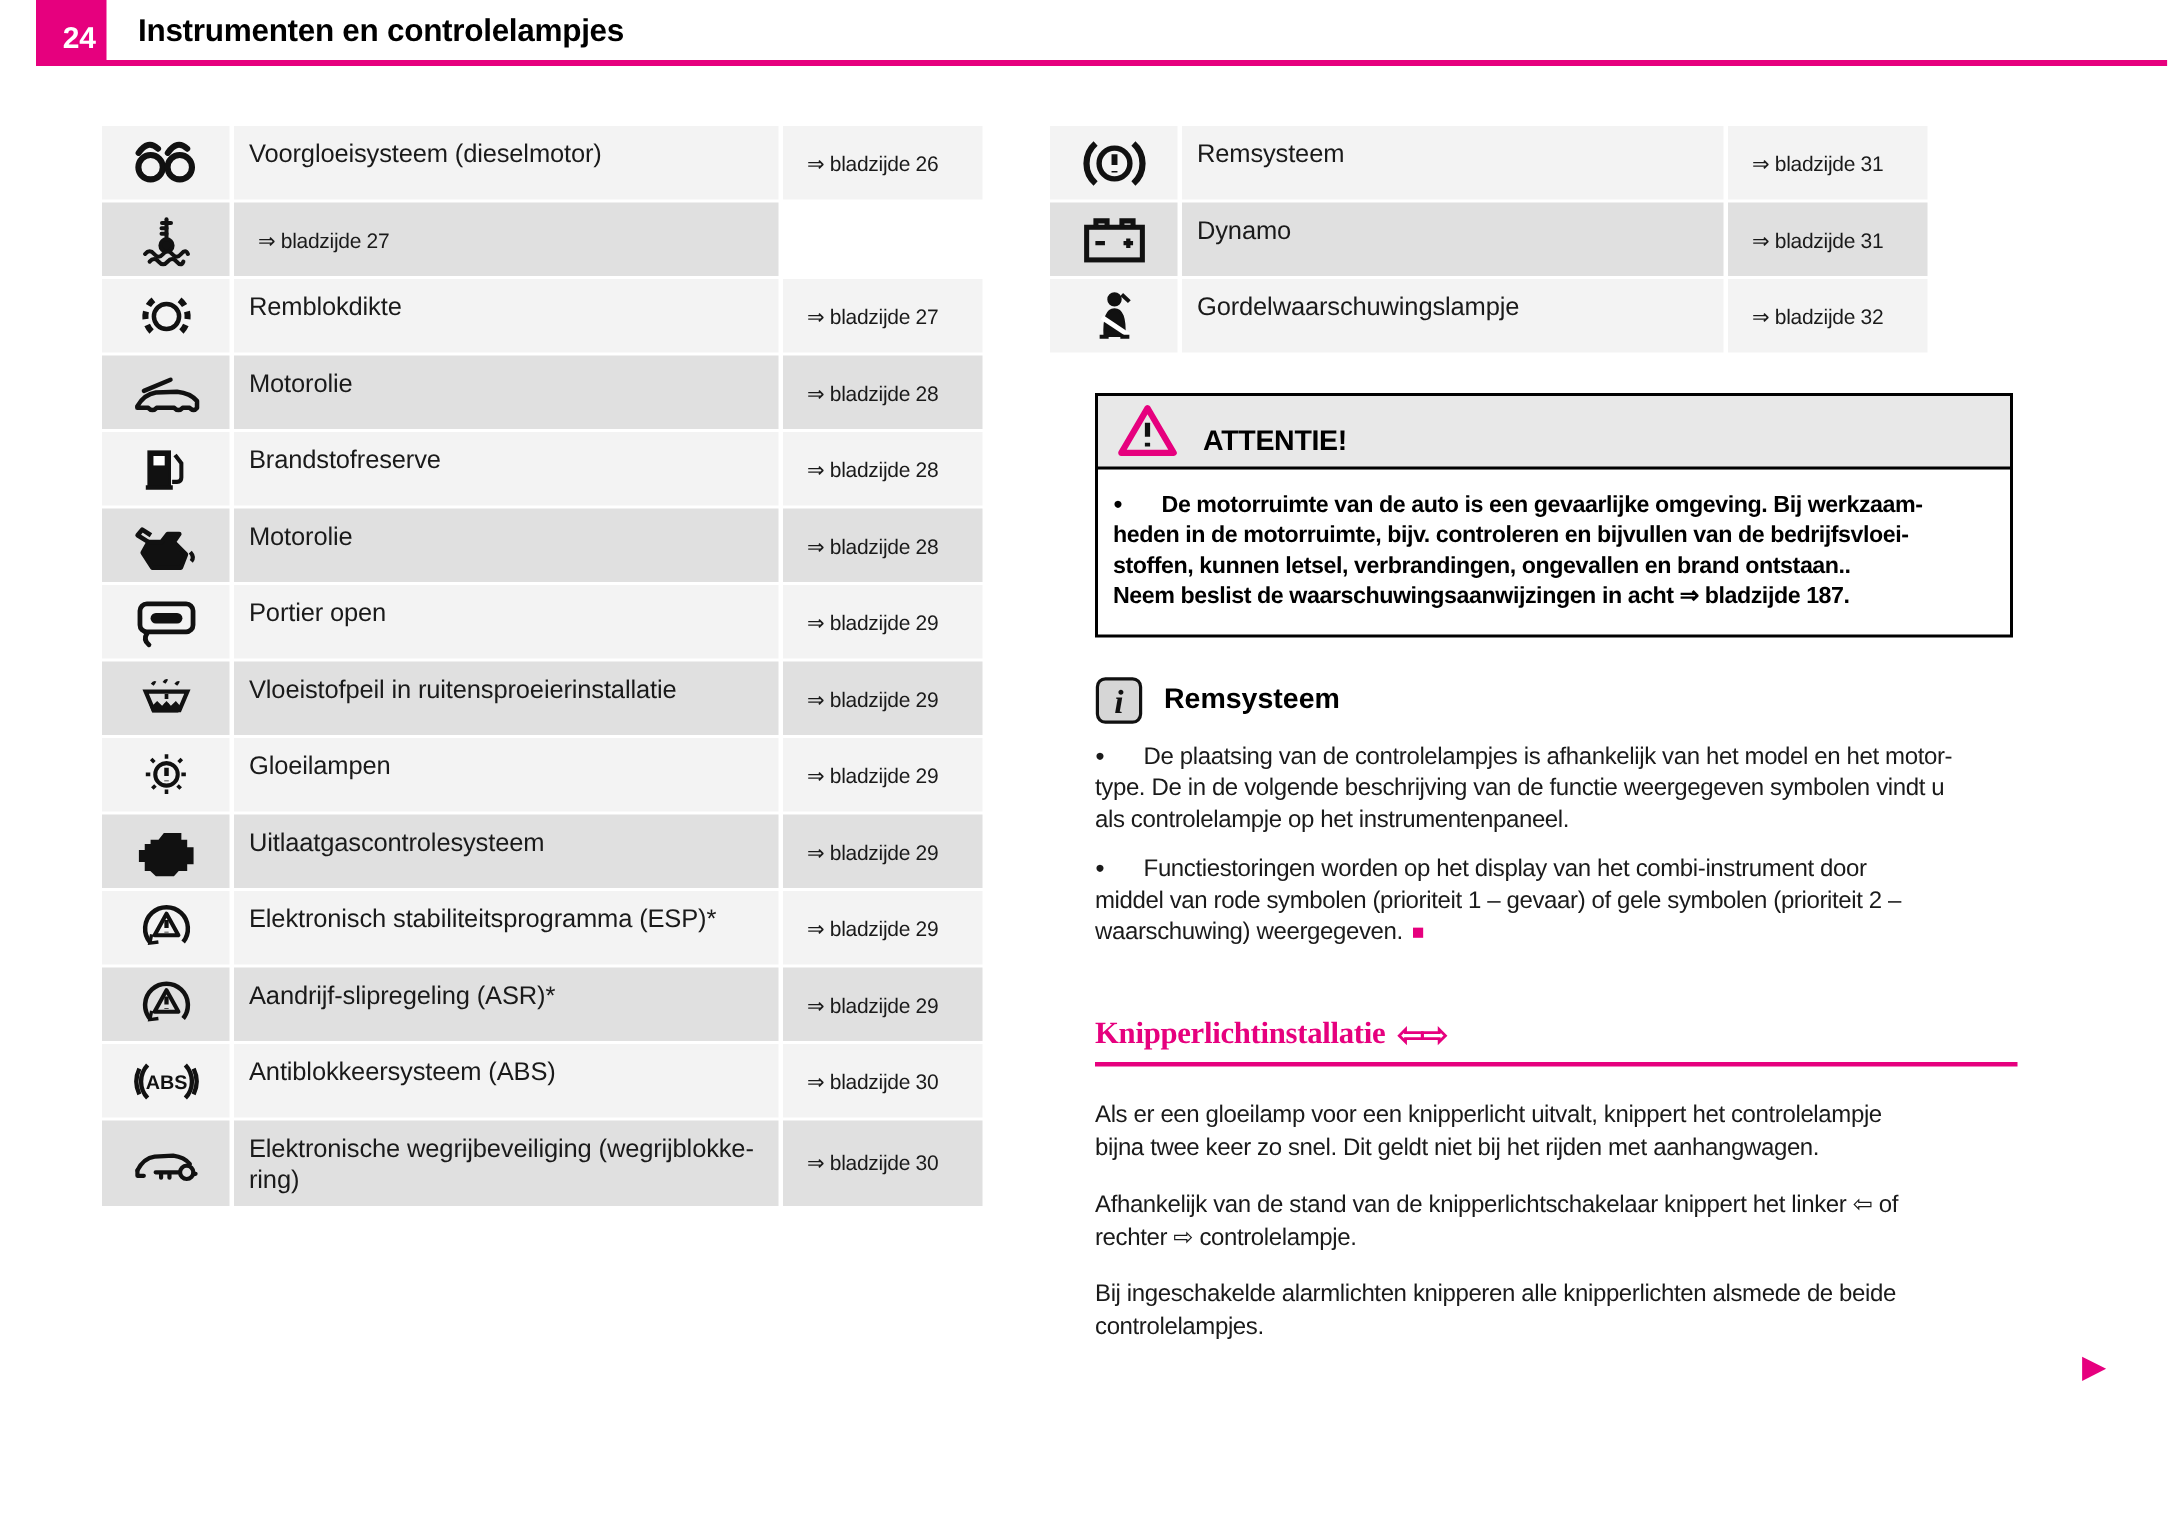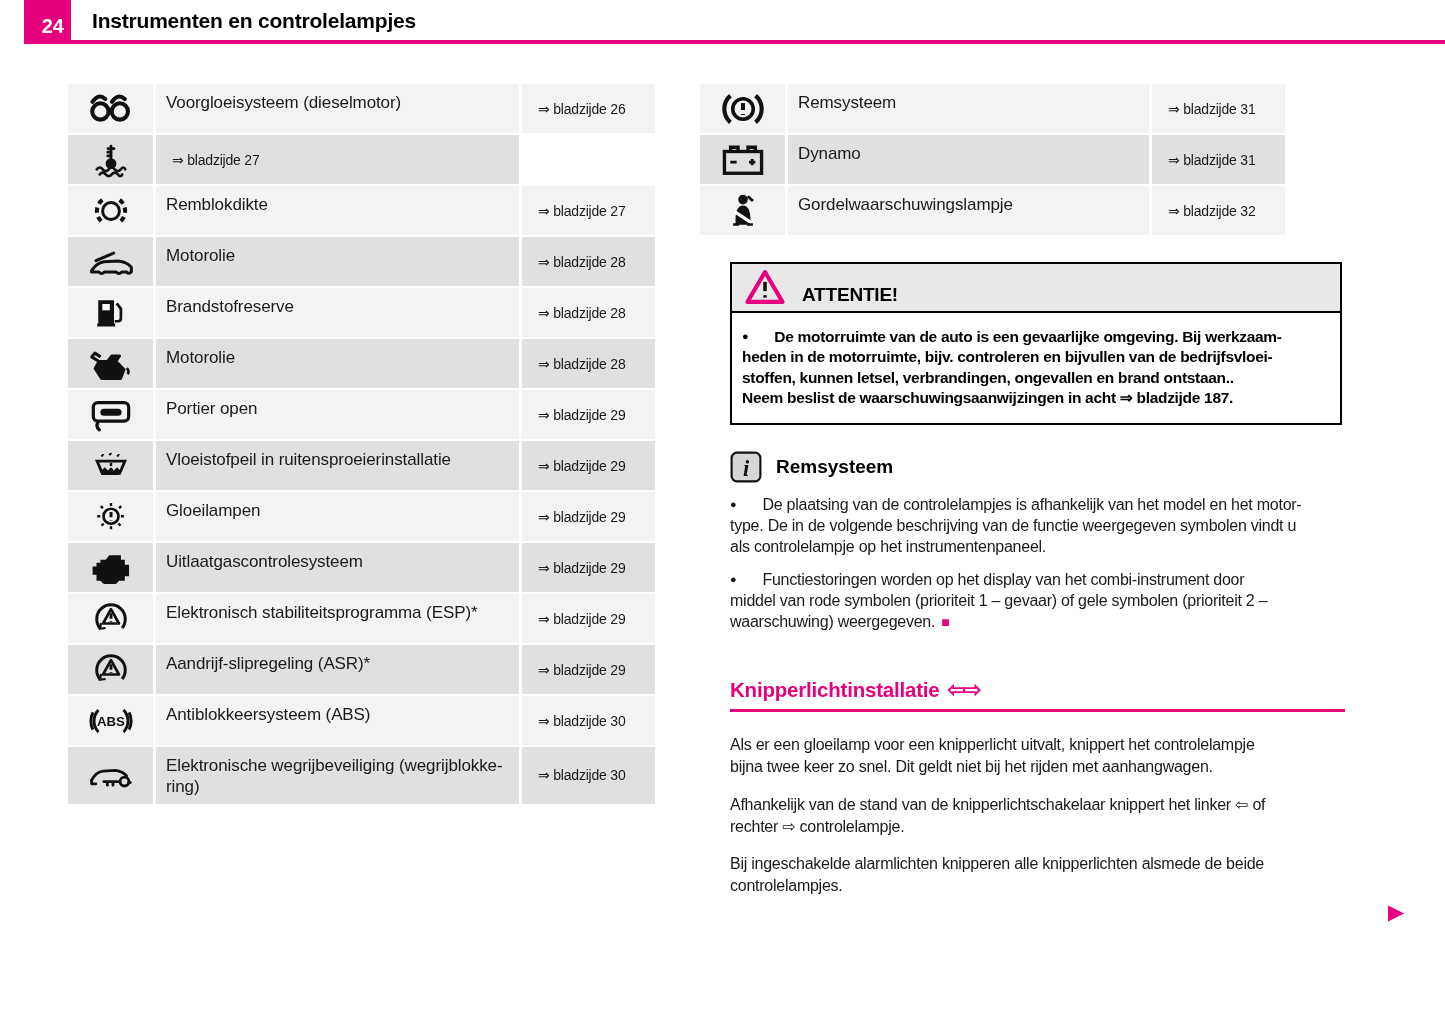--- a/index.html
+++ b/index.html
@@ -38,21 +38,21 @@
 
   .bullet .dot{display:inline-block;font-size:11px;vertical-align:2px;margin-right:26px;}
   .bullet .btxt{white-space:pre-line;}
 
   .note-head{display:flex;align-items:center;gap:14px;margin-top:26px;}
   .note-head svg{width:32px;height:32px;}
   .note-title{font-size:19px;font-weight:bold;color:#000;}
   .note-bullets .bullet{margin:11px 0 0;font-size:16px;line-height:1.33;letter-spacing:-0.25px;color:#1a1a1a;}
   .end-square{color:var(--accent);font-size:14px;margin-left:6px;}
 
-  .section-head{margin-top:46px;display:flex;align-items:center;gap:8px;}
+  .section-head{margin-top:46px;display:flex;align-items:center;gap:8px;font-family:Liberation Serif, serif;}
   .section-title{margin:0;font-size:20.5px;font-weight:bold;color:var(--accent);letter-spacing:-0.2px;}
   .section-arrows{color:var(--accent);font-size:22px;font-weight:bold;letter-spacing:-3px;line-height:1;}
   .section-rule{height:3px;background:var(--accent);margin-top:7px;width:615px;}
 
   .body-paragraphs{margin-top:22px;}
   .body-paragraphs p{margin:0 0 15px;font-size:16px;line-height:1.38;letter-spacing:-0.25px;white-space:pre-line;color:#1a1a1a;}
 
   .continuation{position:absolute;left:1388px;top:901px;color:var(--accent);font-size:21px;line-height:1;}
 </style>
 </head>

